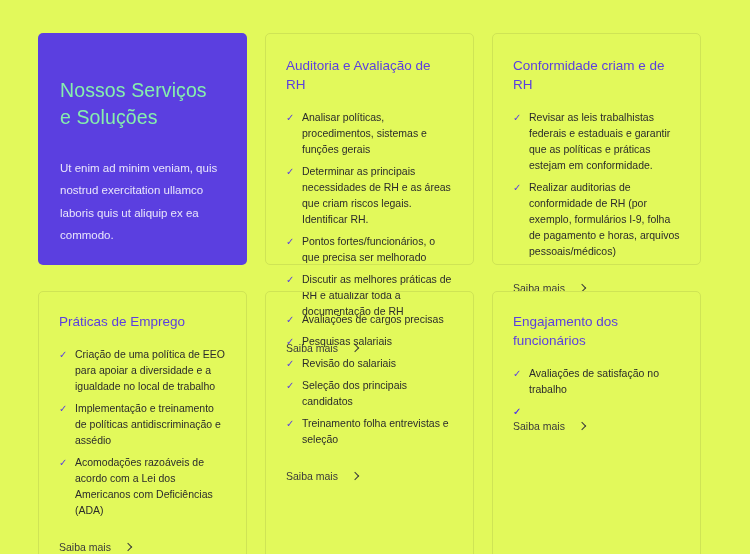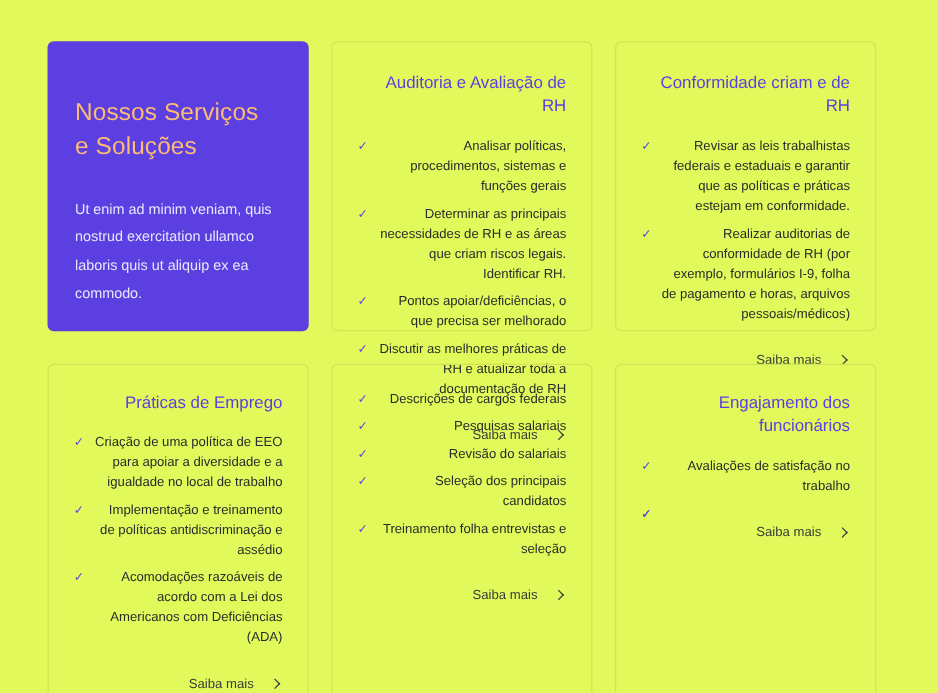--- a/index.html
+++ b/index.html
@@ -23,39 +23,38 @@
   .grid {
     display: grid;
     grid-template-columns: 227px 227px 227px;
     grid-template-rows: 258px auto;
     column-gap: 0px;
     row-gap: 0px;
   }
   .cell {
     padding-right: 18px;
     padding-bottom: 26px;
-    text-align: right;
   }
   .card {
     background: transparent;
     border: 1px solid #cfe455;
     border-radius: 5px;
     padding: 22px 20px 20px 20px;
     height: 100%;
     position: relative;
   }
   .card.hero {
     background: #5b3fe0;
     border: none;
     border-radius: 5px;
     padding: 44px 28px 28px 22px;
     height: 100%;
   }
   .hero-title {
-    color: #fdba74;
+    color: #86efac;
     font-size: 19.5px;
     line-height: 1.38;
     font-weight: 400;
     margin: 0 0 26px 0;
     letter-spacing: .1px;
   }
   .hero-text {
     color: #e9e6fb;
     font-size: 11.5px;
     line-height: 1.95;
@@ -131,21 +130,21 @@
         <p class="hero-text">Ut enim ad minim veniam, quis nostrud exercitation ullamco laboris quis ut aliquip ex ea commodo.</p>
       </div>
     </div>
 
     <div class="cell">
       <div class="card">
         <h3 class="card-title">Auditoria e Avaliação de RH</h3>
         <ul class="items">
           <li><span class="tick">✓</span><span>Analisar políticas, procedimentos, sistemas e funções gerais</span></li>
           <li><span class="tick">✓</span><span>Determinar as principais necessidades de RH e as áreas que criam riscos legais. Identificar RH.</span></li>
-          <li><span class="tick">✓</span><span>Pontos apoiar/deficiências, o que precisa ser melhorado</span></li>
+          <li><span class="tick">✓</span><span>Pontos fortes/funcionários, o que precisa ser melhorado</span></li>
           <li><span class="tick">✓</span><span>Discutir as melhores práticas de RH e atualizar toda a documentação de RH</span></li>
         </ul>
         <a class="more">
           <span>Saiba mais</span>
           <span class="arrow"></span>
         </a>
       </div>
     </div>
 
     <div class="cell">
@@ -173,21 +172,21 @@
         <a class="more">
           <span>Saiba mais</span>
           <span class="arrow"></span>
         </a>
       </div>
     </div>
 
     <div class="cell row2">
       <div class="card">
         <ul class="items">
-          <li><span class="tick">✓</span><span>Descrições de cargos federais</span></li>
+          <li><span class="tick">✓</span><span>Avaliações de cargos precisas</span></li>
           <li><span class="tick">✓</span><span>Pesquisas salariais</span></li>
           <li><span class="tick">✓</span><span>Revisão do salariais</span></li>
           <li><span class="tick">✓</span><span>Seleção dos principais candidatos</span></li>
           <li><span class="tick">✓</span><span>Treinamento folha entrevistas e seleção</span></li>
         </ul>
         <a class="more">
           <span>Saiba mais</span>
           <span class="arrow"></span>
         </a>
       </div>

